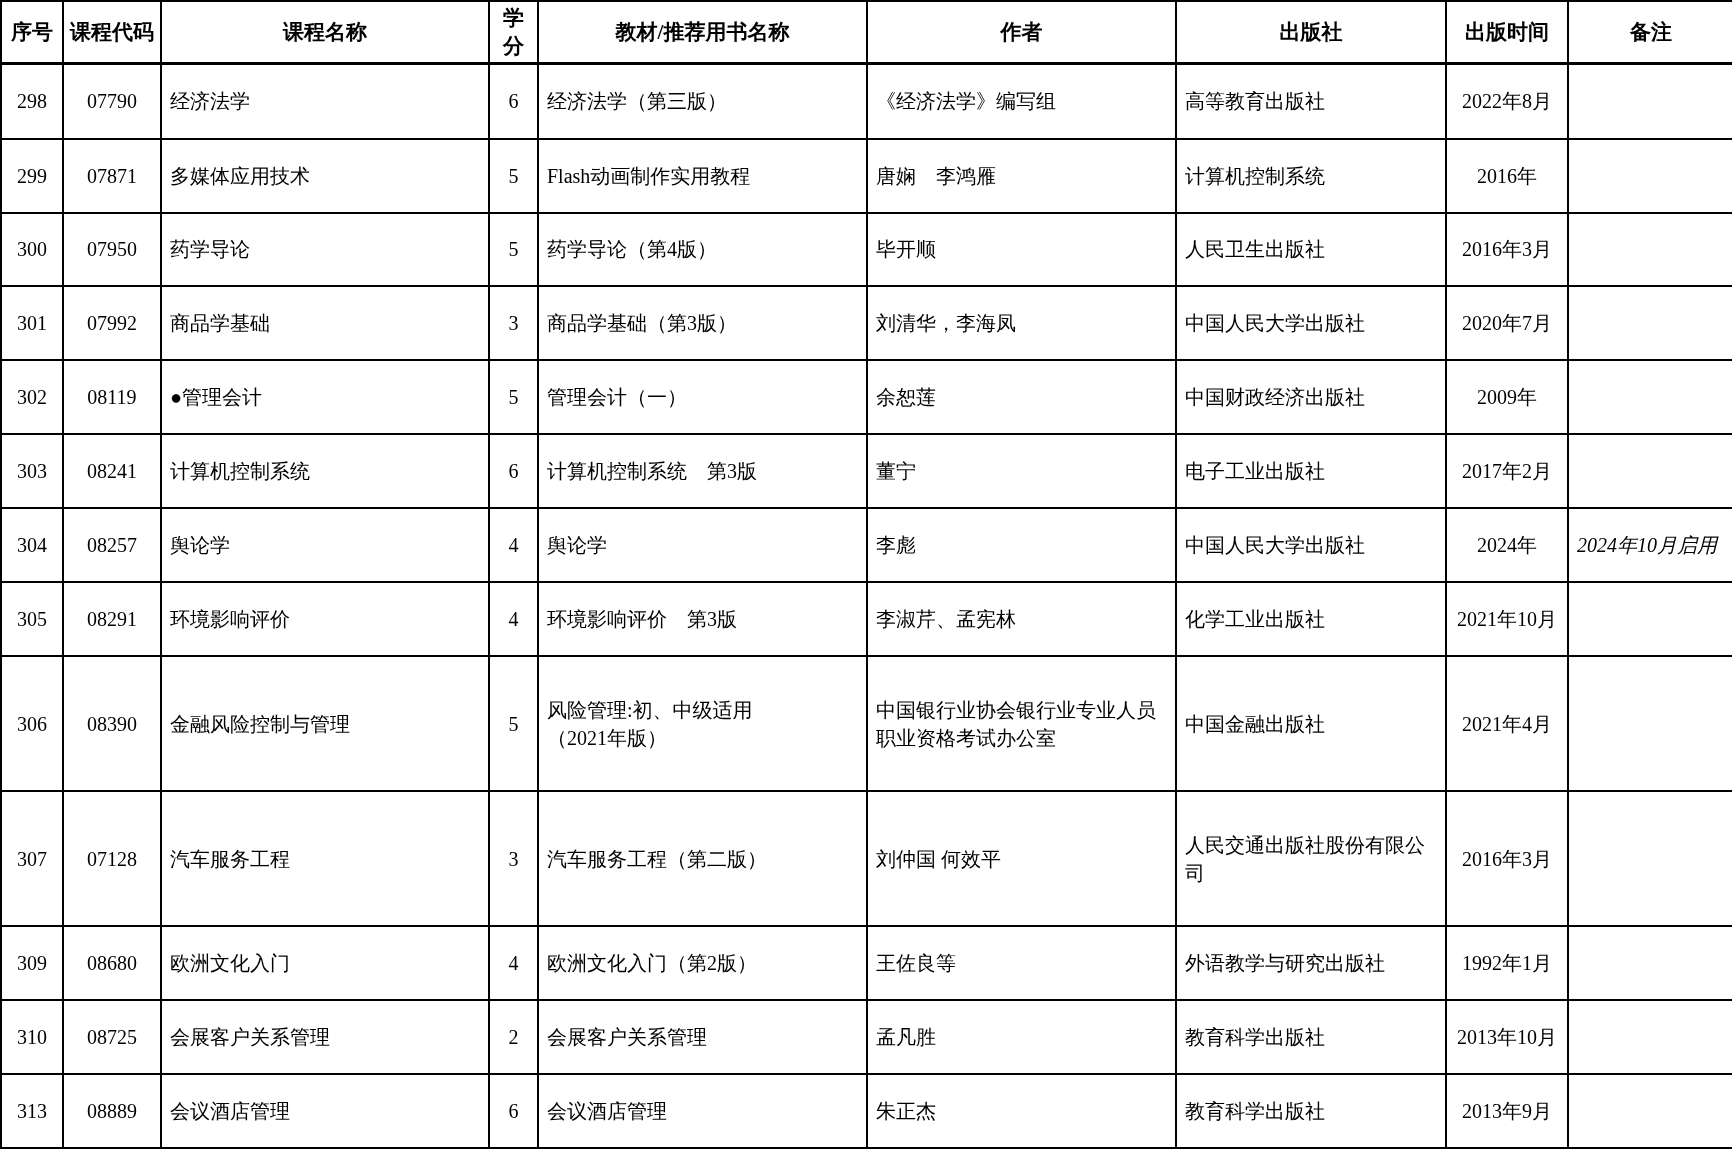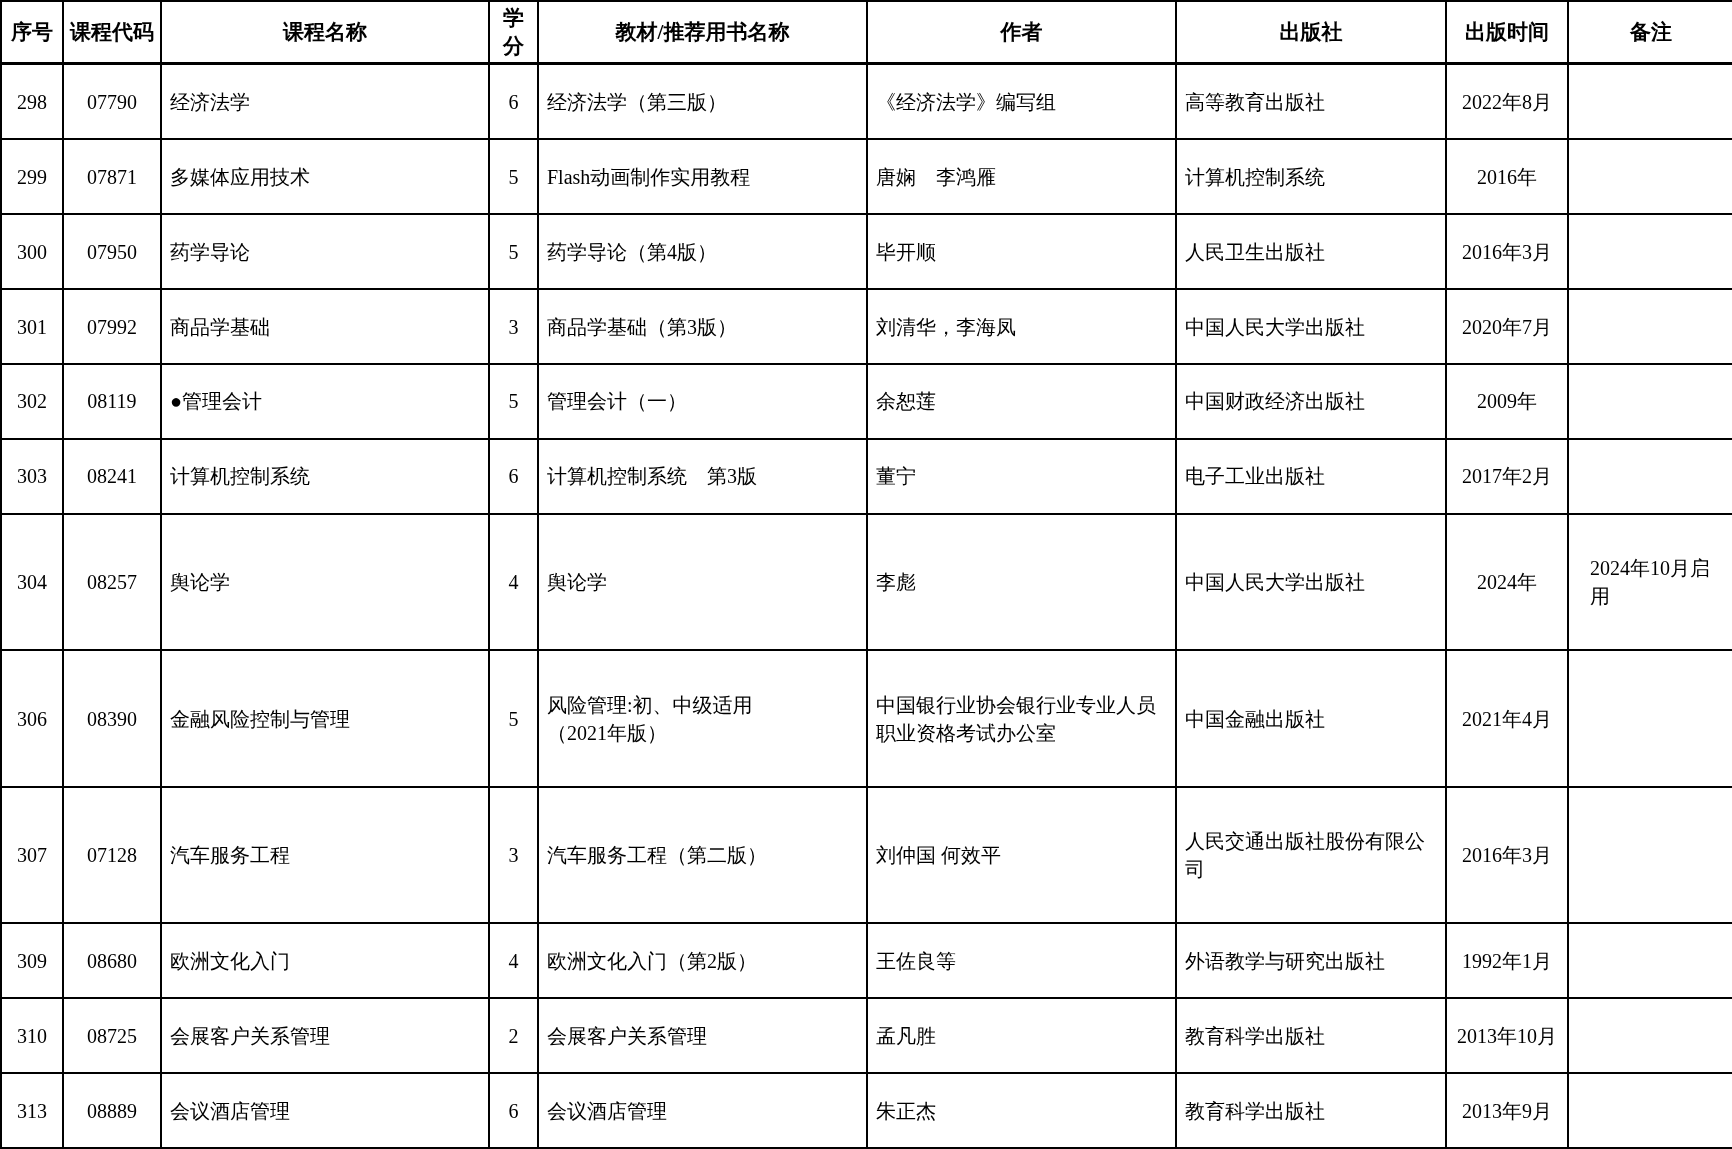--- a/index.html
+++ b/index.html
@@ -31,21 +31,21 @@
     line-height:1.4;
     padding:2px 8px;
     white-space:pre-line;
     text-align:left;
   }
   
   .course-table td:nth-child(1),
   .course-table td:nth-child(2),
   .course-table td:nth-child(4),
   .course-table td:nth-child(8){text-align:center;padding:2px 2px;}
-  .course-table td:nth-child(9){padding:2px 21px;}
+  .course-table td:nth-child(9){padding:2px 8px;font-style:italic;}
   .course-table th:last-child,
   .course-table td:last-child{border-right:none;}
 </style>
 </head>
 <body>
 
 <div class="page">
 <table class="course-table">
   <colgroup>
     <col style="width:62px">
@@ -143,20 +143,31 @@
       <td>08257</td>
       <td>舆论学</td>
       <td>4</td>
       <td>舆论学</td>
       <td>李彪</td>
       <td>中国人民大学出版社</td>
       <td>2024年</td>
       <td>2024年10月启用</td>
     </tr>
     <tr>
+      <td>305</td>
+      <td>08291</td>
+      <td>环境影响评价</td>
+      <td>4</td>
+      <td>环境影响评价　第3版</td>
+      <td>李淑芹、孟宪林</td>
+      <td>化学工业出版社</td>
+      <td>2021年10月</td>
+      <td></td>
+    </tr>
+    <tr>
       <td>306</td>
       <td>08390</td>
       <td>金融风险控制与管理</td>
       <td>5</td>
       <td>风险管理:初、中级适用
 （2021年版）</td>
       <td>中国银行业协会银行业专业人员职业资格考试办公室</td>
       <td>中国金融出版社</td>
       <td>2021年4月</td>
       <td></td>

